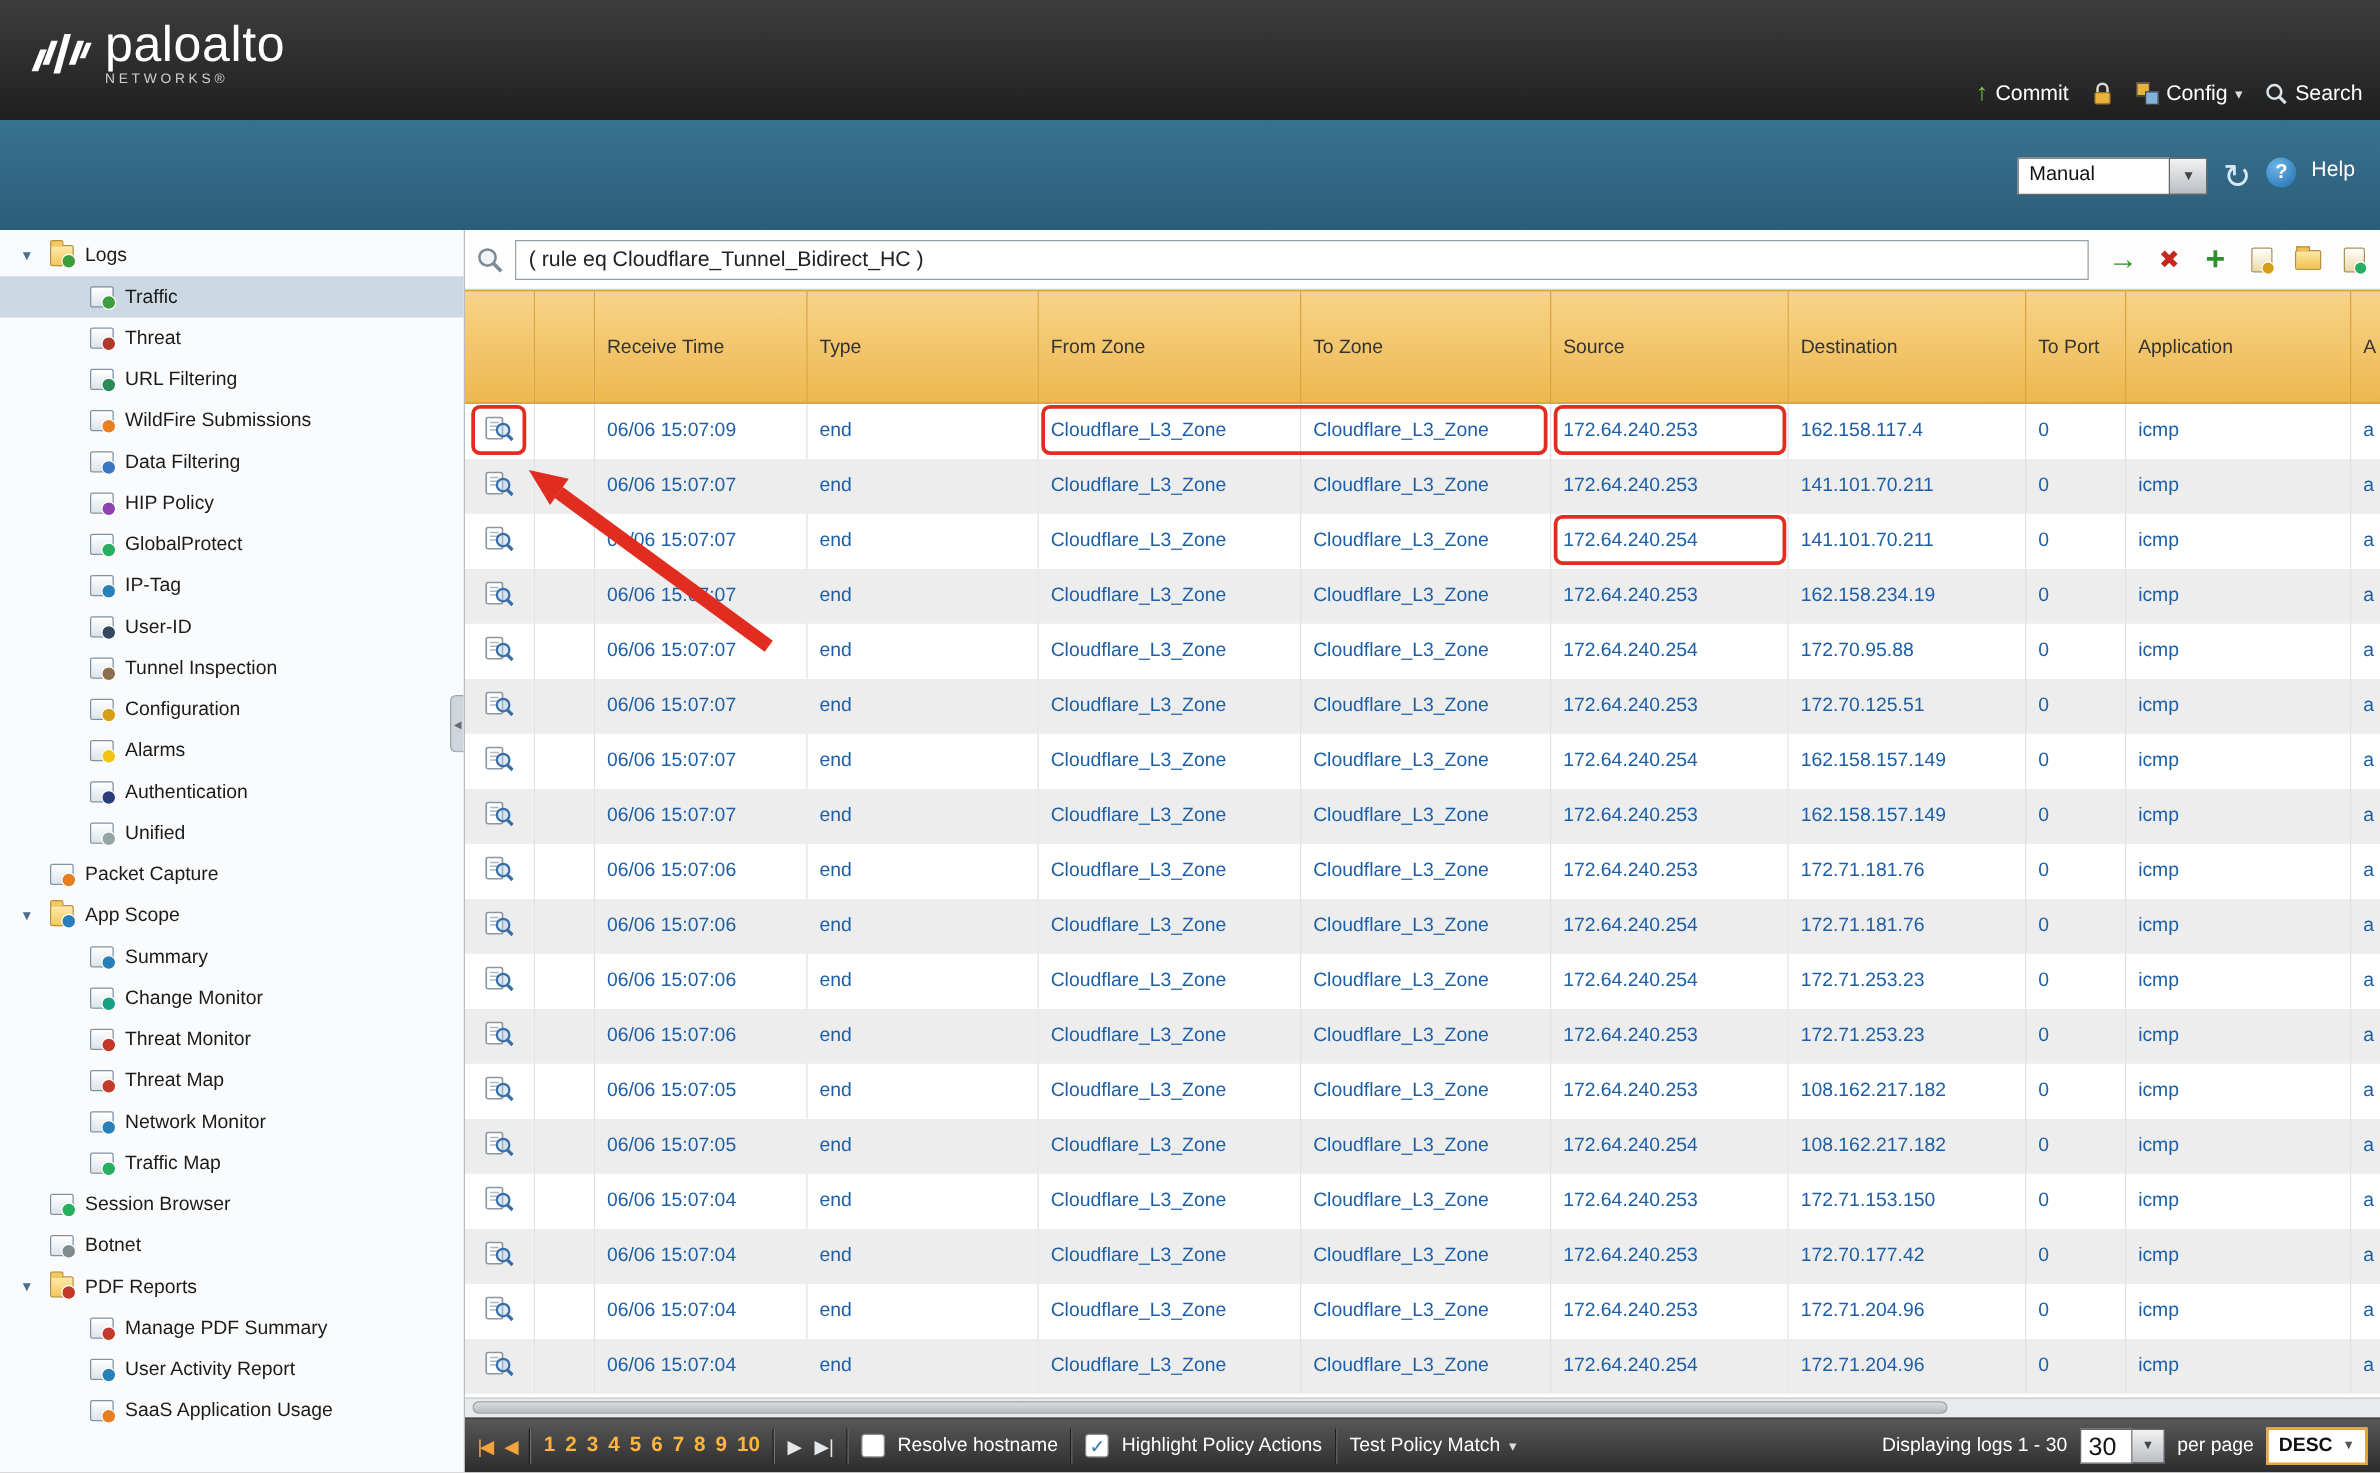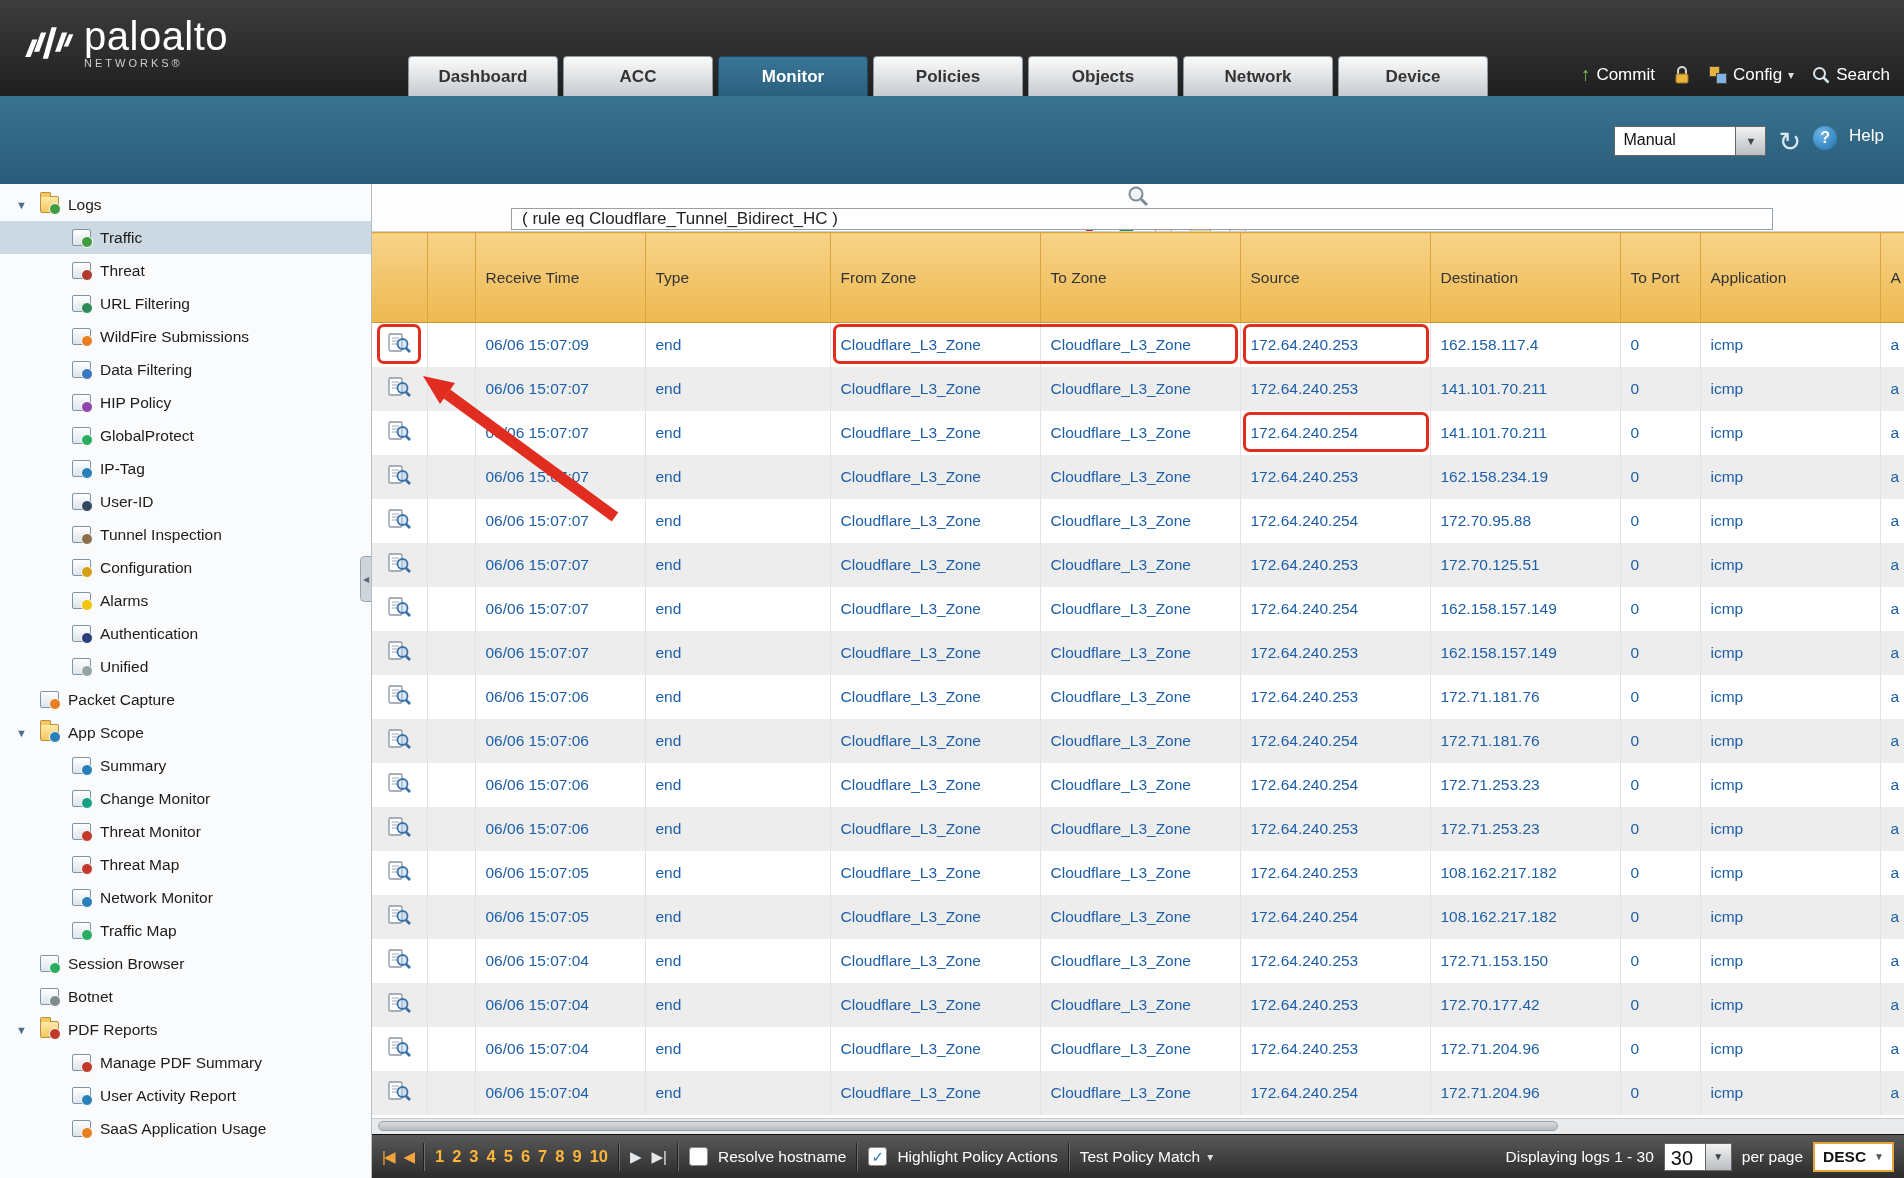--- a/index.html
+++ b/index.html
@@ -81,21 +81,21 @@
   .ic[data-icon="session-browser-icon"]{--b:#27ae60;} .ic[data-icon="botnet-icon"]{--b:#7f8c8d;}
   .ic[data-icon="pdf-reports-icon"]{--b:#c0392b;} .ic[data-icon="pdf-summary-icon"]{--b:#c0392b;}
   .ic[data-icon="user-activity-icon"]{--b:#2980b9;} .ic[data-icon="saas-usage-icon"]{--b:#e67e22;}
   .collapse-tab { position:absolute; right:0; top:372px; width:11px; height:46px; background:#cfd6db;
                   border:1px solid #9aa4ad; border-right:none; border-radius:5px 0 0 5px; font-size:8px;
                   color:#667; display:flex; align-items:center; justify-content:center; cursor:pointer; }
 
   .main { position:relative; width:1532px; height:994px; background:#fff; }
 
   .filterbar { position:absolute; top:0; left:0; width:1532px; height:48px; background:#fdfdfd;
-               border-bottom:1px solid #cdd2d6; display:flex; align-items:center; padding:0 8px;flex-direction:column; }
+               border-bottom:1px solid #cdd2d6; display:flex; align-items:center; padding:0 8px; }
   .mag-svg { flex:0 0 auto; }
   .filter-input { margin-left:8px; width:1262px; height:32px; border:1px solid #96a1a9; font-size:17px;
                   padding:0 10px; color:#222; font-family:inherit; }
   .fbtns { display:flex; align-items:center; gap:11px; margin-left:14px; overflow:hidden; }
   .fbtn { cursor:pointer; display:flex; align-items:center; justify-content:center; width:26px; height:26px; }
   .fbtn.apply { color:#2e8f2e; font-size:24px; font-weight:bold; }
   .fbtn.clear { color:#c6281c; font-size:20px; font-weight:bold; }
   .fbtn.add   { color:#2e8f2e; font-size:27px; font-weight:bold; }
   .mini-doc { width:17px; height:20px; background:linear-gradient(#fff,#ead9a8); border:1px solid #a8925a;
               border-radius:2px; position:relative; }
@@ -164,29 +164,20 @@
           <path d="M40 36 L48 14 L54 14 L46 36 Z"></path>
           <path d="M50 30 L56 16 L61 16 L55 30 Z"></path>
         </g>
       </svg>
       <div class="brand-text">
         <span class="brand-name">paloalto</span>
         <span class="brand-sub">NETWORKS®</span>
       </div>
     </div>
 
-    <nav class="tabs" id="tabs">
-        <div class="tab">Dashboard</div>
-        <div class="tab">ACC</div>
-        <div class="tab active">Monitor</div>
-        <div class="tab">Policies</div>
-        <div class="tab">Objects</div>
-        <div class="tab">Network</div>
-        <div class="tab">Device</div>
-      </nav>
 
     <div class="top-links">
       <span class="toplink">
         <span class="commit-ic">↑</span>
         <span>Commit</span>
       </span>
       <svg width="18" height="20">
         <path d="M5 9 V6 a4 4 0 0 1 8 0 V9" fill="none" stroke="#d8d8d8" stroke-width="2"></path>
         <rect x="3" y="9" width="12" height="9" rx="1.5" fill="#e8b33c" stroke="#9c7722"></rect>
       </svg>

